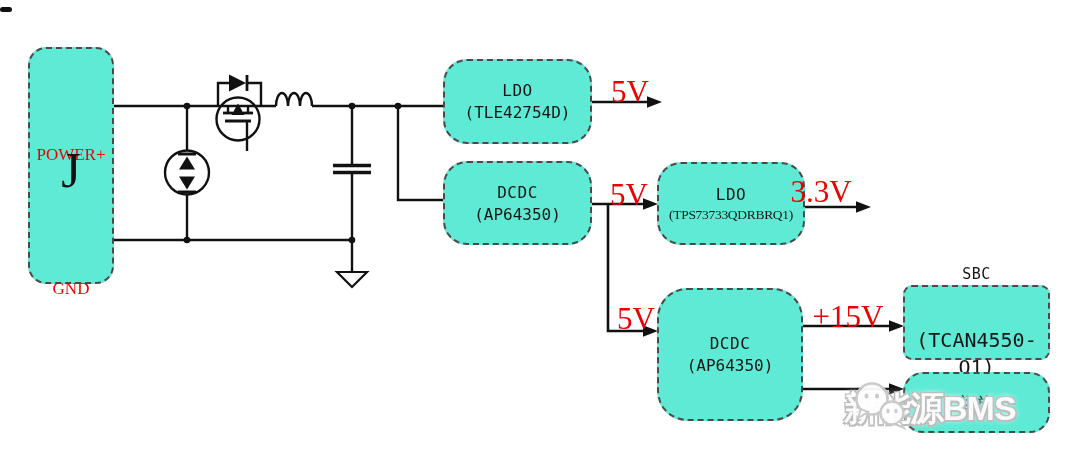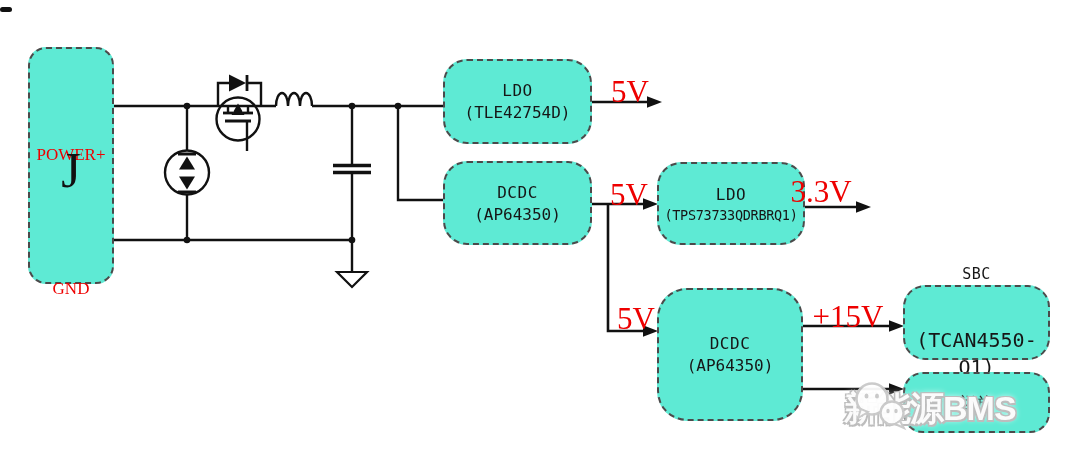--- a/index.html
+++ b/index.html
@@ -9,34 +9,34 @@
   }
   svg{position:absolute;left:0;top:0;}
   .block{
     position:absolute;box-sizing:border-box;
     background:#5eead4;border:2.4px dashed #4a4a4a;
     display:flex;flex-direction:column;align-items:center;justify-content:center;
     color:#161616;text-align:center;z-index:2;
   }
   .block .t{font-size:16px;line-height:1.45;letter-spacing:0.5px;}
   .block .p{font-size:16px;line-height:1.35;}
-  .block .p.small{font-size:13.5px;letter-spacing:-0.3px;}
+  .block .p.small{font-size:13.5px;letter-spacing:-0.3px;font-family:Liberation Serif, serif;}
   .block .p.mid{font-size:20px;margin-top:41px;}
   .connector{left:28px;top:47px;width:86px;height:237px;border-radius:18px;padding-left:48px;}
   .connector .pin{position:absolute;left:0;width:100%;text-align:center;
     font-family:"Liberation Serif",serif;font-size:17px;color:#ee0000;}
   .pin-power{top:96px;}
   .pin-gnd{top:230px;}
   .connector .jlabel{position:absolute;left:0;width:100%;text-align:center;top:92px;
     font-family:"Liberation Serif",serif;font-size:50px;color:#111;}
   .b-ldo1{left:443px;top:59px;width:149px;height:85px;border-radius:24px;}
   .b-dcdc1{left:443px;top:161px;width:149px;height:84px;border-radius:24px;}
   .b-ldo2{left:657px;top:162px;width:148px;height:83px;border-radius:24px;}
   .b-dcdc2{left:657px;top:288px;width:146px;height:133px;border-radius:30px;}
-  .b-sbc{left:903px;top:285px;width:147px;height:75px;border-radius:22px;}
+  .b-sbc{left:903px;top:285px;width:147px;height:75px;border-radius:9px;}
   .b-opamp{left:903px;top:372px;width:147px;height:61px;border-radius:20px;}
   .vlabel{
     position:absolute;transform:translate(-50%,-50%);
     font-family:"Liberation Serif",serif;font-size:31px;color:#ee0000;
     z-index:3;white-space:nowrap;margin-top:8px;
   }
   .stray-mark{position:absolute;left:0;top:7px;width:12px;height:5px;background:#111;
     border-radius:2.5px;z-index:2;}
   .watermark{position:absolute;left:850px;top:378px;z-index:5;display:flex;align-items:flex-start;}
   .wm-text{

